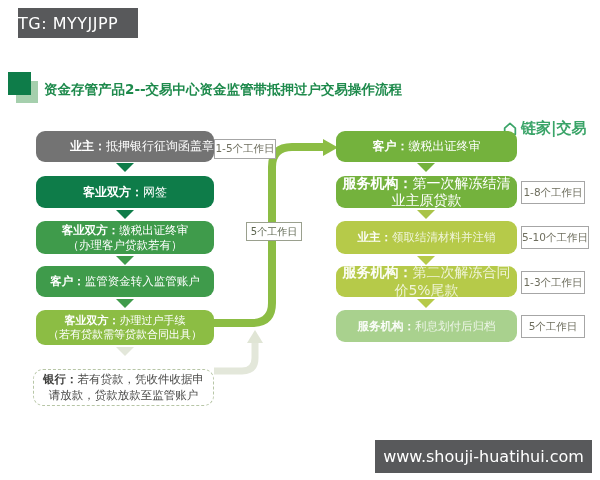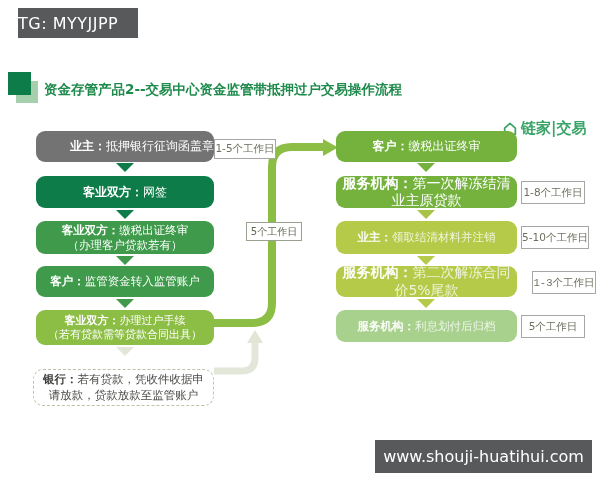--- a/index.html
+++ b/index.html
@@ -52,21 +52,21 @@
   .c-dark{border-top-color:#0e7c49;} .c-mid{border-top-color:#3f9b4b;}
   .c-olive{border-top-color:#74b23d;} .c-yg{border-top-color:#a9c348;}
   .c-yg2{border-top-color:#b6ca49;} .c-faded{border-top-color:#e3e7da;}
 
   
   .tag{position:absolute;z-index:3;background:#fff;border:1px solid #a6a6a6;color:#6e6e5e;
        font-size:10.5px;display:flex;align-items:center;justify-content:center;white-space:nowrap;}
   .tag-l1{left:214px;top:139px;width:60px;height:18px;}
   .tag-r2{left:521px;top:181px;width:62px;height:21px;}
   .tag-r3{left:521px;top:226px;width:66px;height:21px;}
-  .tag-r4{left:532px;top:271px;width:62px;height:21px;font-family:Liberation Mono, monospace;}
+  .tag-r4{left:521px;top:271px;width:62px;height:21px;}
   .tag-r5{left:521px;top:315px;width:62px;height:21px;}
   .conn-label{left:246px;top:222px;width:54px;height:17px;z-index:3;border-color:#9aa08e;color:#5d6650;font-size:10px;}
 </style>
 </head>
 <body>
 
 <div class="canvas">
 
   <div class="bar tg-bar">TG: MYYJJPP</div>
 

